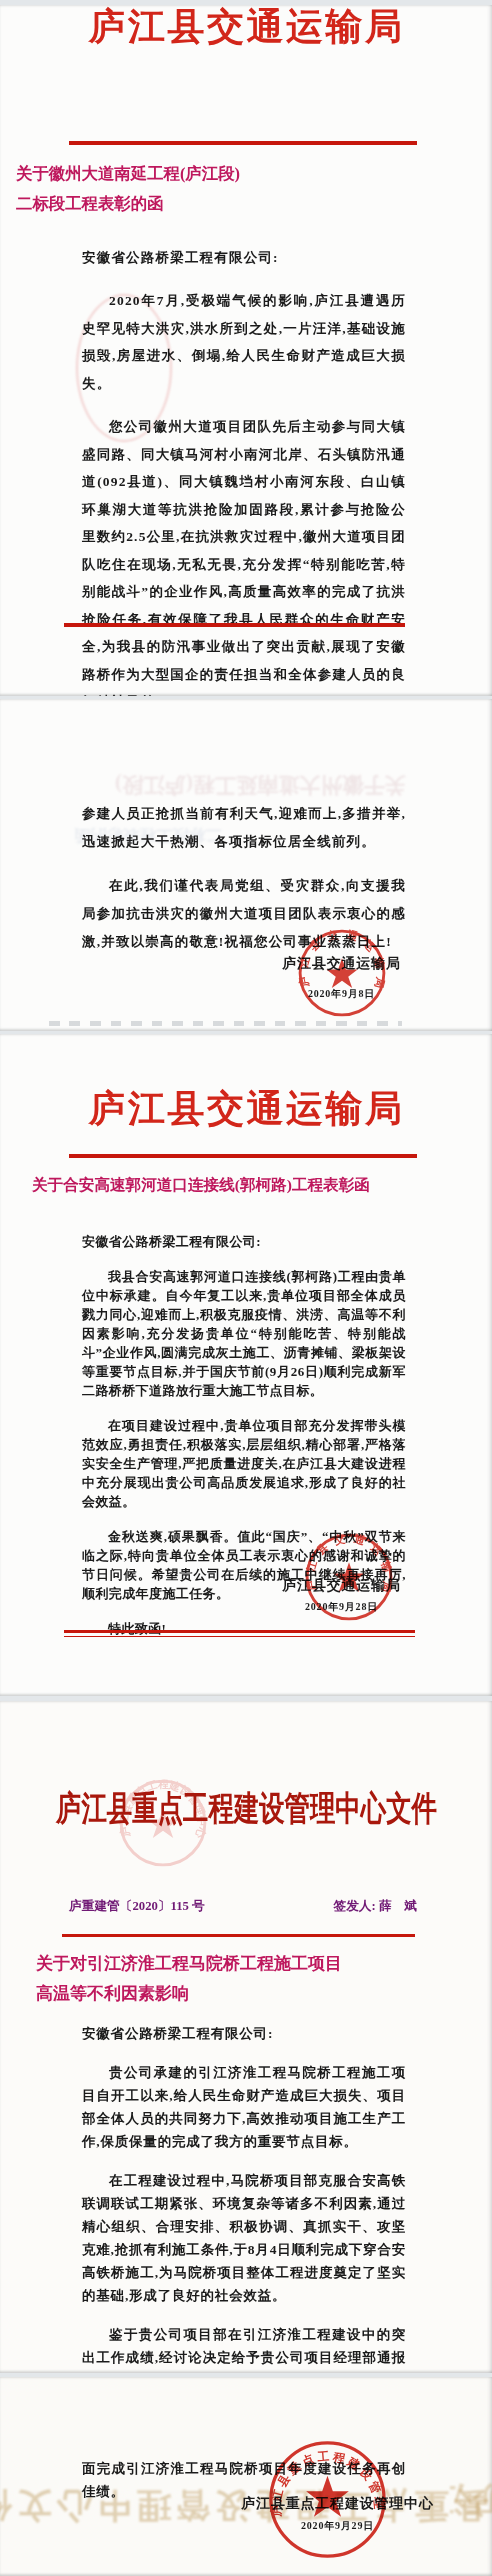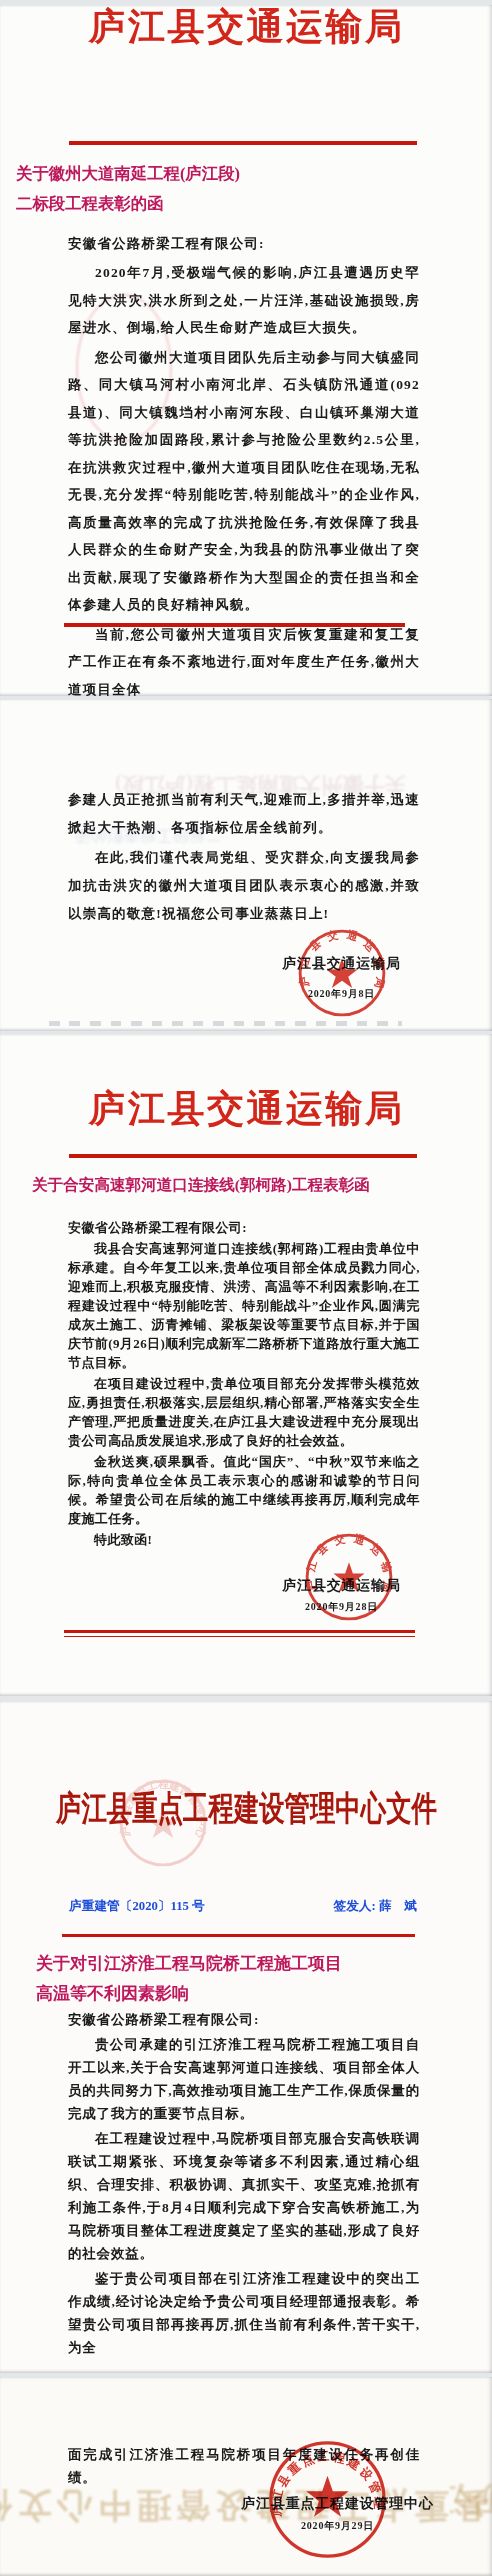--- a/index.html
+++ b/index.html
@@ -13,40 +13,40 @@
   #p4{top:1701px;height:672px;background:#fcfbf9;}
   #p5{top:2377px;height:199px;background:#fbfaf7;}
 
   .red-header{position:absolute;left:0;width:100%;text-align:center;color:#d2261a;
               font-weight:bold;font-size:37px;letter-spacing:2.5px;line-height:1.2;}
   .red-rule{position:absolute;background:#c6170c;height:4.1px;}
   .doc-title{position:absolute;left:16px;width:100%;text-align:left;color:#be185d;
              font-weight:bold;font-size:16.4px;line-height:30px;}
   .body-block{position:absolute;left:66px;right:71px;color:#1b1b1b;font-weight:bold;
               text-align:justify;}
-  .body-block p{margin:2px;text-indent:2em;}
+  .body-block p{margin:16px;text-indent:2em;}
   .body-block p.no-indent{text-indent:0;}
   .b1{top:223px;font-size:13.5px;line-height:27.5px;letter-spacing:1.2px;}
   .b2{top:85px;font-size:13.5px;line-height:28px;letter-spacing:1.2px;}
   .b3{top:182px;font-size:13px;line-height:19px;letter-spacing:0.4px;}
   .b4{top:305px;font-size:13.5px;line-height:23px;letter-spacing:0.8px;}
   .b5{top:64px;font-size:13.5px;line-height:23px;letter-spacing:0.8px;}
 
   .signature{position:absolute;text-align:center;color:#1b1b1b;font-weight:bold;}
   .signature .sig-name{font-size:14px;letter-spacing:0.8px;}
   .signature .sig-date{font-size:10px;letter-spacing:0.8px;}
   .sig-p2{top:256px;right:57px;width:189px;}
   .sig-p2 .sig-date{margin-top:14px;}
   .sig-p3{top:543px;right:57px;width:189px;}
   .sig-p3 .sig-date{margin-top:4.9px;}
   .sig-p5{top:118px;right:49px;width:213px;}
   .sig-p5 .sig-date{margin-top:6px;}
 
   .docinfo-row{position:absolute;top:197px;left:69px;right:76px;font-size:12.7px;
-               font-weight:bold;color:#1d4ed8;display:flex;justify-content:space-between;}
+               font-weight:bold;color:#701a75;display:flex;justify-content:space-between;}
   .signer{white-space:pre;text-align:center;}
   .file-header{position:absolute;top:85px;left:0;width:100%;text-align:center;color:#a8170c;
                font-weight:bold;font-size:25.4px;letter-spacing:0;transform:scaleY(1.35);
                transform-origin:50% 0;white-space:nowrap;}
   .double-rule{position:absolute;left:64px;width:351px;height:2.5px;
                border-top:3.3px solid #c6170c;border-bottom:1.6px solid #c6170c;}
 
   .stamp{position:absolute;mix-blend-mode:multiply;}
   .stamp-faint{opacity:.2;}
   .bleed-seal{position:absolute;left:76px;top:289px;width:92px;height:144px;border-radius:50%;
@@ -105,21 +105,21 @@
     </svg>
     <div class="bleed-dashes"></div>
   </div>
 
   <div class="page" id="p3">
     <div class="red-header" style="top:53px;">庐江县交通运输局</div>
     <div class="red-rule" style="top:120px;left:69px;width:348px;"></div>
     <div class="doc-title" style="top:136px;font-size:15.6px;padding-left:16px;">关于合安高速郭河道口连接线(郭柯路)工程表彰函</div>
     <div class="body-block b3">
       <p class="no-indent">安徽省公路桥梁工程有限公司:</p>
-      <p>我县合安高速郭河道口连接线(郭柯路)工程由贵单位中标承建。自今年复工以来,贵单位项目部全体成员戮力同心,迎难而上,积极克服疫情、洪涝、高温等不利因素影响,在工程建设过程中“特别能吃苦、特别能战斗”企业作风,圆满完成灰土施工、沥青摊铺、梁板架设等重要节点目标,并于国庆节前(9月26日)顺利完成新军二路桥桥下道路放行重大施工节点目标。</p>
+      <p>我县合安高速郭河道口连接线(郭柯路)工程由贵单位中标承建。自今年复工以来,贵单位项目部全体成员戮力同心,迎难而上,积极克服疫情、洪涝、高温等不利因素影响,充分发扬贵单位“特别能吃苦、特别能战斗”企业作风,圆满完成灰土施工、沥青摊铺、梁板架设等重要节点目标,并于国庆节前(9月26日)顺利完成新军二路桥桥下道路放行重大施工节点目标。</p>
       <p>在项目建设过程中,贵单位项目部充分发挥带头模范效应,勇担责任,积极落实,层层组织,精心部署,严格落实安全生产管理,严把质量进度关,在庐江县大建设进程中充分展现出贵公司高品质发展追求,形成了良好的社会效益。</p>
       <p>金秋送爽,硕果飘香。值此“国庆”、“中秋”双节来临之际,特向贵单位全体员工表示衷心的感谢和诚挚的节日问候。希望贵公司在后续的施工中继续再接再厉,顺利完成年度施工任务。</p>
       <p>特此致函!</p>
     </div>
     <div class="signature sig-p3">
       <div class="sig-name">庐江县交通运输局</div>
       <div class="sig-date">2020年9月28日</div>
     </div>
     <svg class="stamp" style="left:303px;top:497px;opacity:.85;" width="92" height="92" viewBox="0 0 112 112">
       <circle cx="56" cy="56" r="51" fill="none" stroke="#cf2015" stroke-width="3.5"></circle>
@@ -146,21 +146,21 @@
       <span>庐重建管〔2020〕115 号</span>
       <span class="signer">签发人: 薛　斌</span>
     </div>
     <div class="red-rule" style="top:233px;left:62px;width:353px;height:3.3px;"></div>
     <div class="doc-title" style="top:248px;font-size:17px;line-height:29.6px;padding-left:20px;">
       <div>关于对引江济淮工程马院桥工程施工项目</div>
       <div>高温等不利因素影响</div>
     </div>
     <div class="body-block b4">
       <p class="no-indent">安徽省公路桥梁工程有限公司:</p>
-      <p>贵公司承建的引江济淮工程马院桥工程施工项目自开工以来,关于合安高速郭河道口连接线、项目部全体人员的共同努力下,高效推动项目施工生产工作,保质保量的完成了我方的重要节点目标。</p>
+      <p>贵公司承建的引江济淮工程马院桥工程施工项目自开工以来,给人民生命财产造成巨大损失、项目部全体人员的共同努力下,高效推动项目施工生产工作,保质保量的完成了我方的重要节点目标。</p>
       <p>在工程建设过程中,马院桥项目部克服合安高铁联调联试工期紧张、环境复杂等诸多不利因素,通过精心组织、合理安排、积极协调、真抓实干、攻坚克难,抢抓有利施工条件,于8月4日顺利完成下穿合安高铁桥施工,为马院桥项目整体工程进度奠定了坚实的基础,形成了良好的社会效益。</p>
       <p>鉴于贵公司项目部在引江济淮工程建设中的突出工作成绩,经讨论决定给予贵公司项目经理部通报表彰。希望贵公司项目部再接再厉,抓住当前有利条件,苦干实干,为全</p>
     </div>
   </div>
 
   <div class="page" id="p5">
     <div class="bleed wm-tan">庐江县重点工程建设管理中心文件</div>
     <div class="bleed wm-tan-frag">庐江县重点工程建设管理中心文件</div>
     <div class="body-block b5">
       <p class="no-indent">面完成引江济淮工程马院桥项目年度建设任务再创佳绩。</p>

